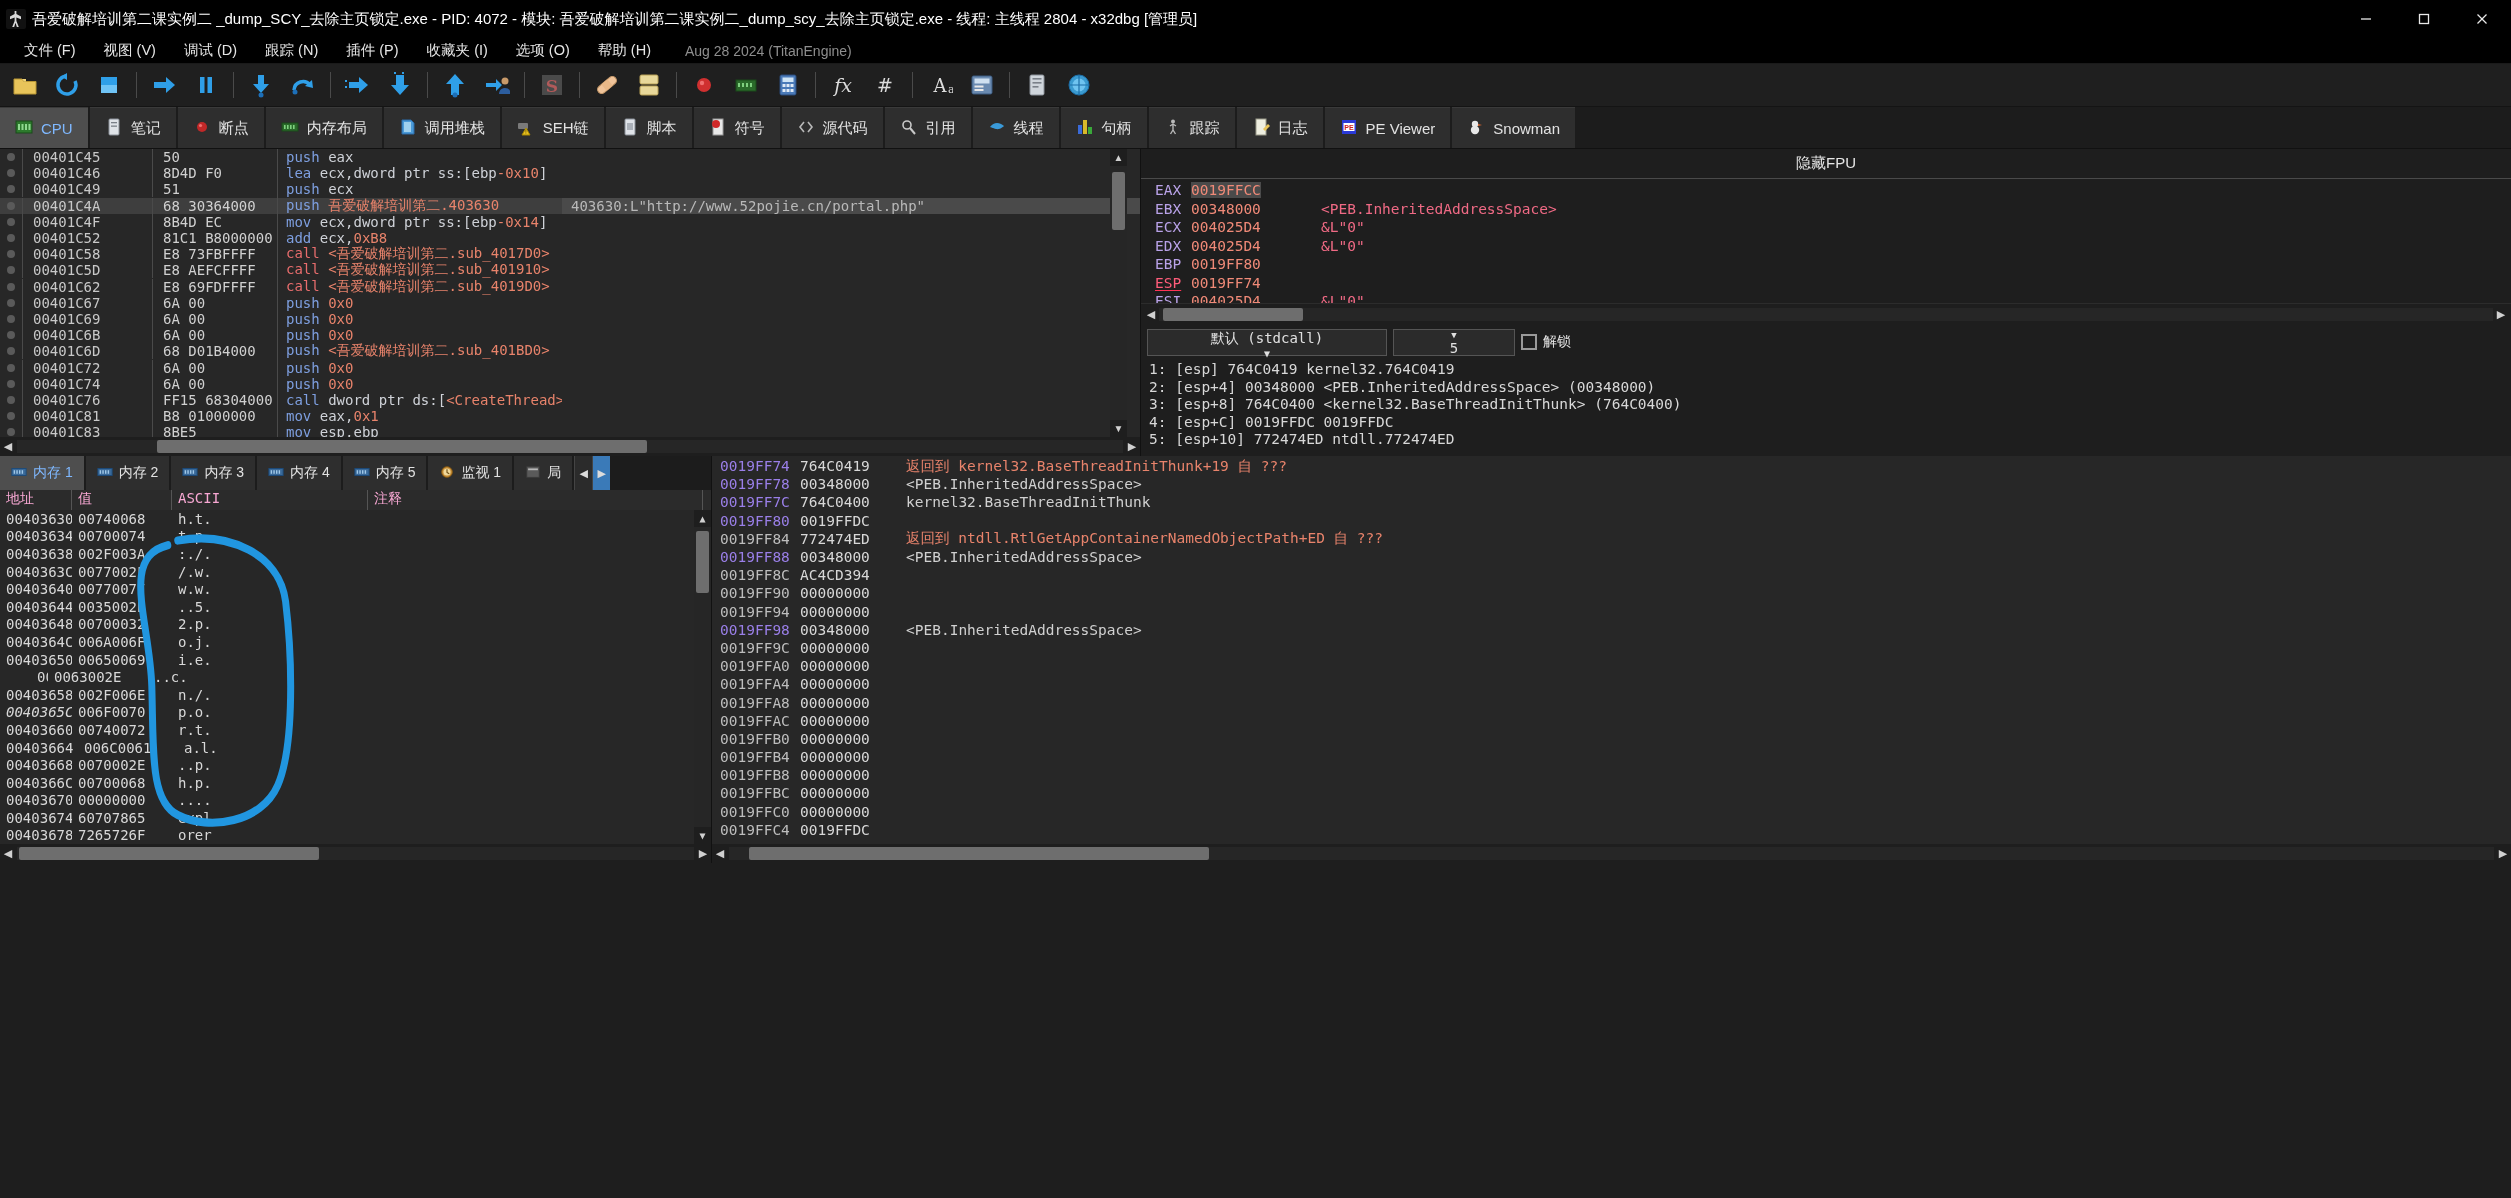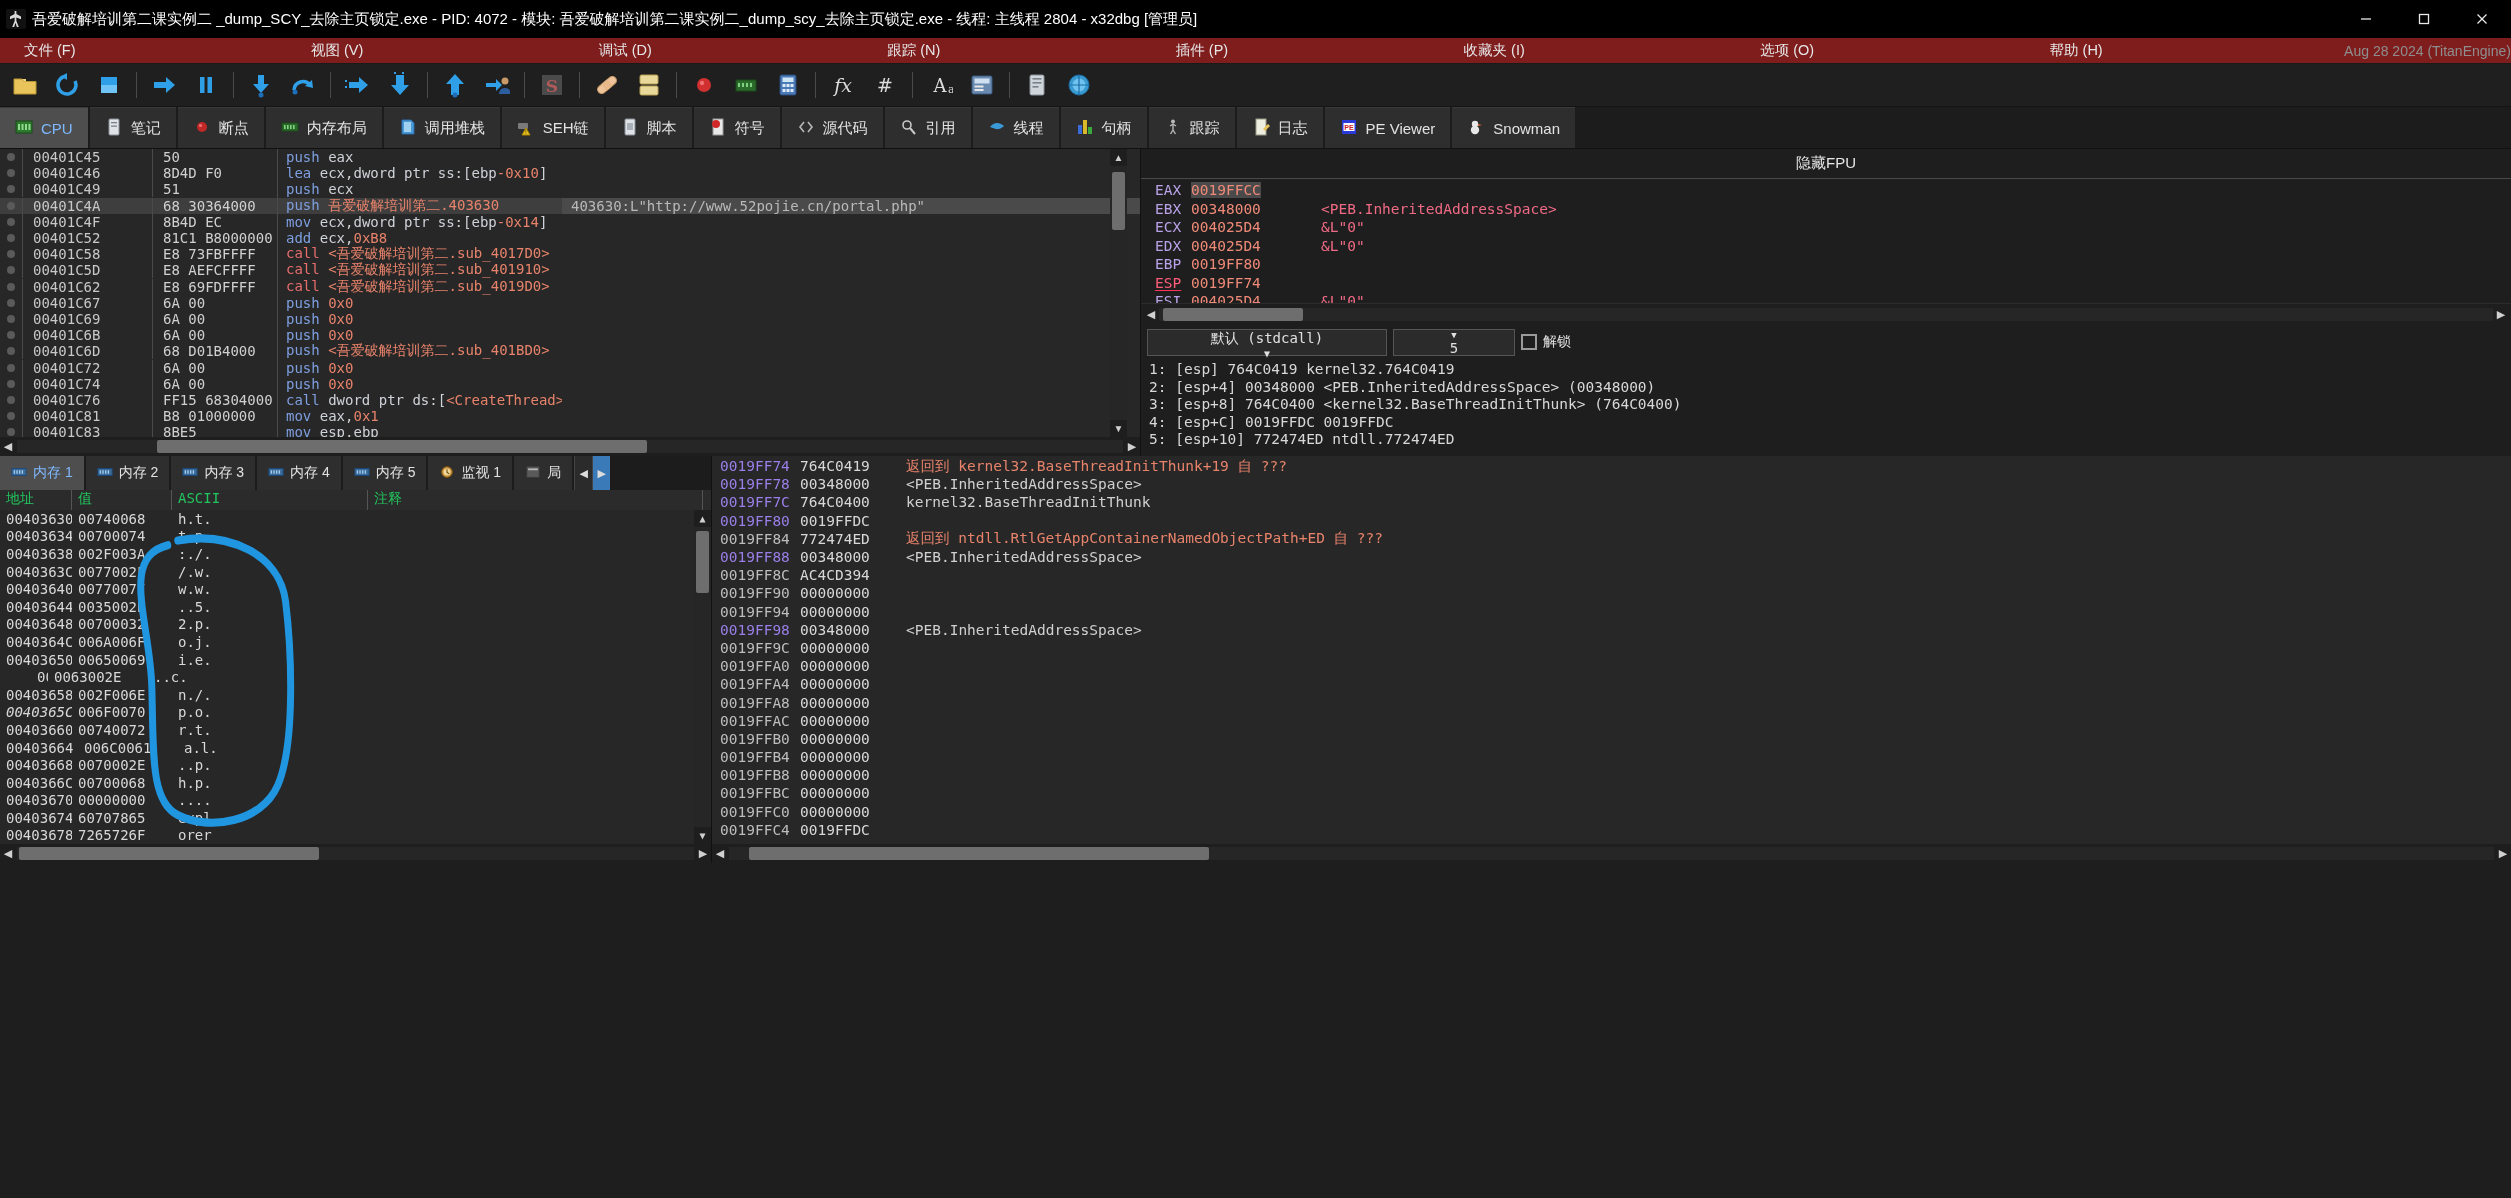--- a/index.html
+++ b/index.html
@@ -25,22 +25,22 @@
   }
   #title-text{
     font-size:15px; color:#ffffff; white-space:nowrap; letter-spacing:0px;
   }
   #win-controls{ position:absolute; right:0; top:0; height:38px; display:flex; }
   .wc{ width:58px;height:38px;display:flex;align-items:center;justify-content:center;color:#e8e8e8; }
   .wc svg{ display:block; }
 
   
   #menubar{
-    height:26px; background:#7f1d1d; display:flex; align-items:center;
-    padding-left:10px; border-bottom:1px solid #1a1a1a;justify-content:space-between;
+    height:26px; background:#000000; display:flex; align-items:center;
+    padding-left:10px; border-bottom:1px solid #1a1a1a;
   }
   .menu-item{
     font-size:14.5px; color:#e6e6e6; padding:3px 14px; white-space:nowrap;
   }
   #build-date{ font-size:14px; color:#8e8e8e; margin-left:20px; white-space:nowrap;}
 
   
   #toolbar{
     height:43px; background:#1f1f1f; display:flex; align-items:center;
     padding-left:4px; border-bottom:1px solid #141414;
@@ -119,21 +119,21 @@
   #bottom{ display:flex; height:auto; }
   #dump-col{ width:712px; display:flex; flex-direction:column; border-right:1px solid #111;}
   #dump-tabs{ height:34px; background:#1c1c1c; display:flex; align-items:stretch; }
   .dtab{ display:flex;align-items:center;gap:6px;padding:0 11px;background:#2e2e2e;margin-right:2px;
          font-size:14px;color:#e2e2e2;white-space:nowrap;}
   .dtab.active{ background:#4e4e4e; color:#7fb8ff;}
   .dtab .tico{width:16px;height:16px;flex:none;}
   .tabnav{ width:18px; background:#2b2b2b; display:flex;align-items:center;justify-content:center;
            color:#dcdcdc;font-size:11px;border-left:1px solid #444;}
   #dump-head{ height:20px; background:#2b2b2b; display:flex; font-size:14px;
-              font-family:"DejaVu Sans Mono","Liberation Mono",monospace; color:#22c55e;}
+              font-family:"DejaVu Sans Mono","Liberation Mono",monospace; color:#f9a8d4;}
   .dh{ border-right:1px solid #555; padding-left:6px; overflow:hidden;}
   #dump-body{ flex:1; background:#272727; position:relative; overflow:hidden;
               font-family:"DejaVu Sans Mono","Liberation Mono",monospace; font-size:14px;}
   .mrow{ height:17.6px; display:flex; align-items:center; color:#d8d8d8; white-space:nowrap;}
   .mc{ padding-left:6px; overflow:hidden; flex:none;}
   #dump-vscroll{ position:absolute; right:0; top:0; width:17px; height:100%; background:#1e1e1e;}
   .vbtn{ width:17px;height:17px;display:flex;align-items:center;justify-content:center;color:#d0d0d0;font-size:10px;}
   .vtrack{ position:absolute; top:17px; bottom:17px; width:17px; background:#262626;}
   .vthumb{ position:absolute; left:2px; width:13px; background:#6e6e6e; border-radius:2px;}
 

